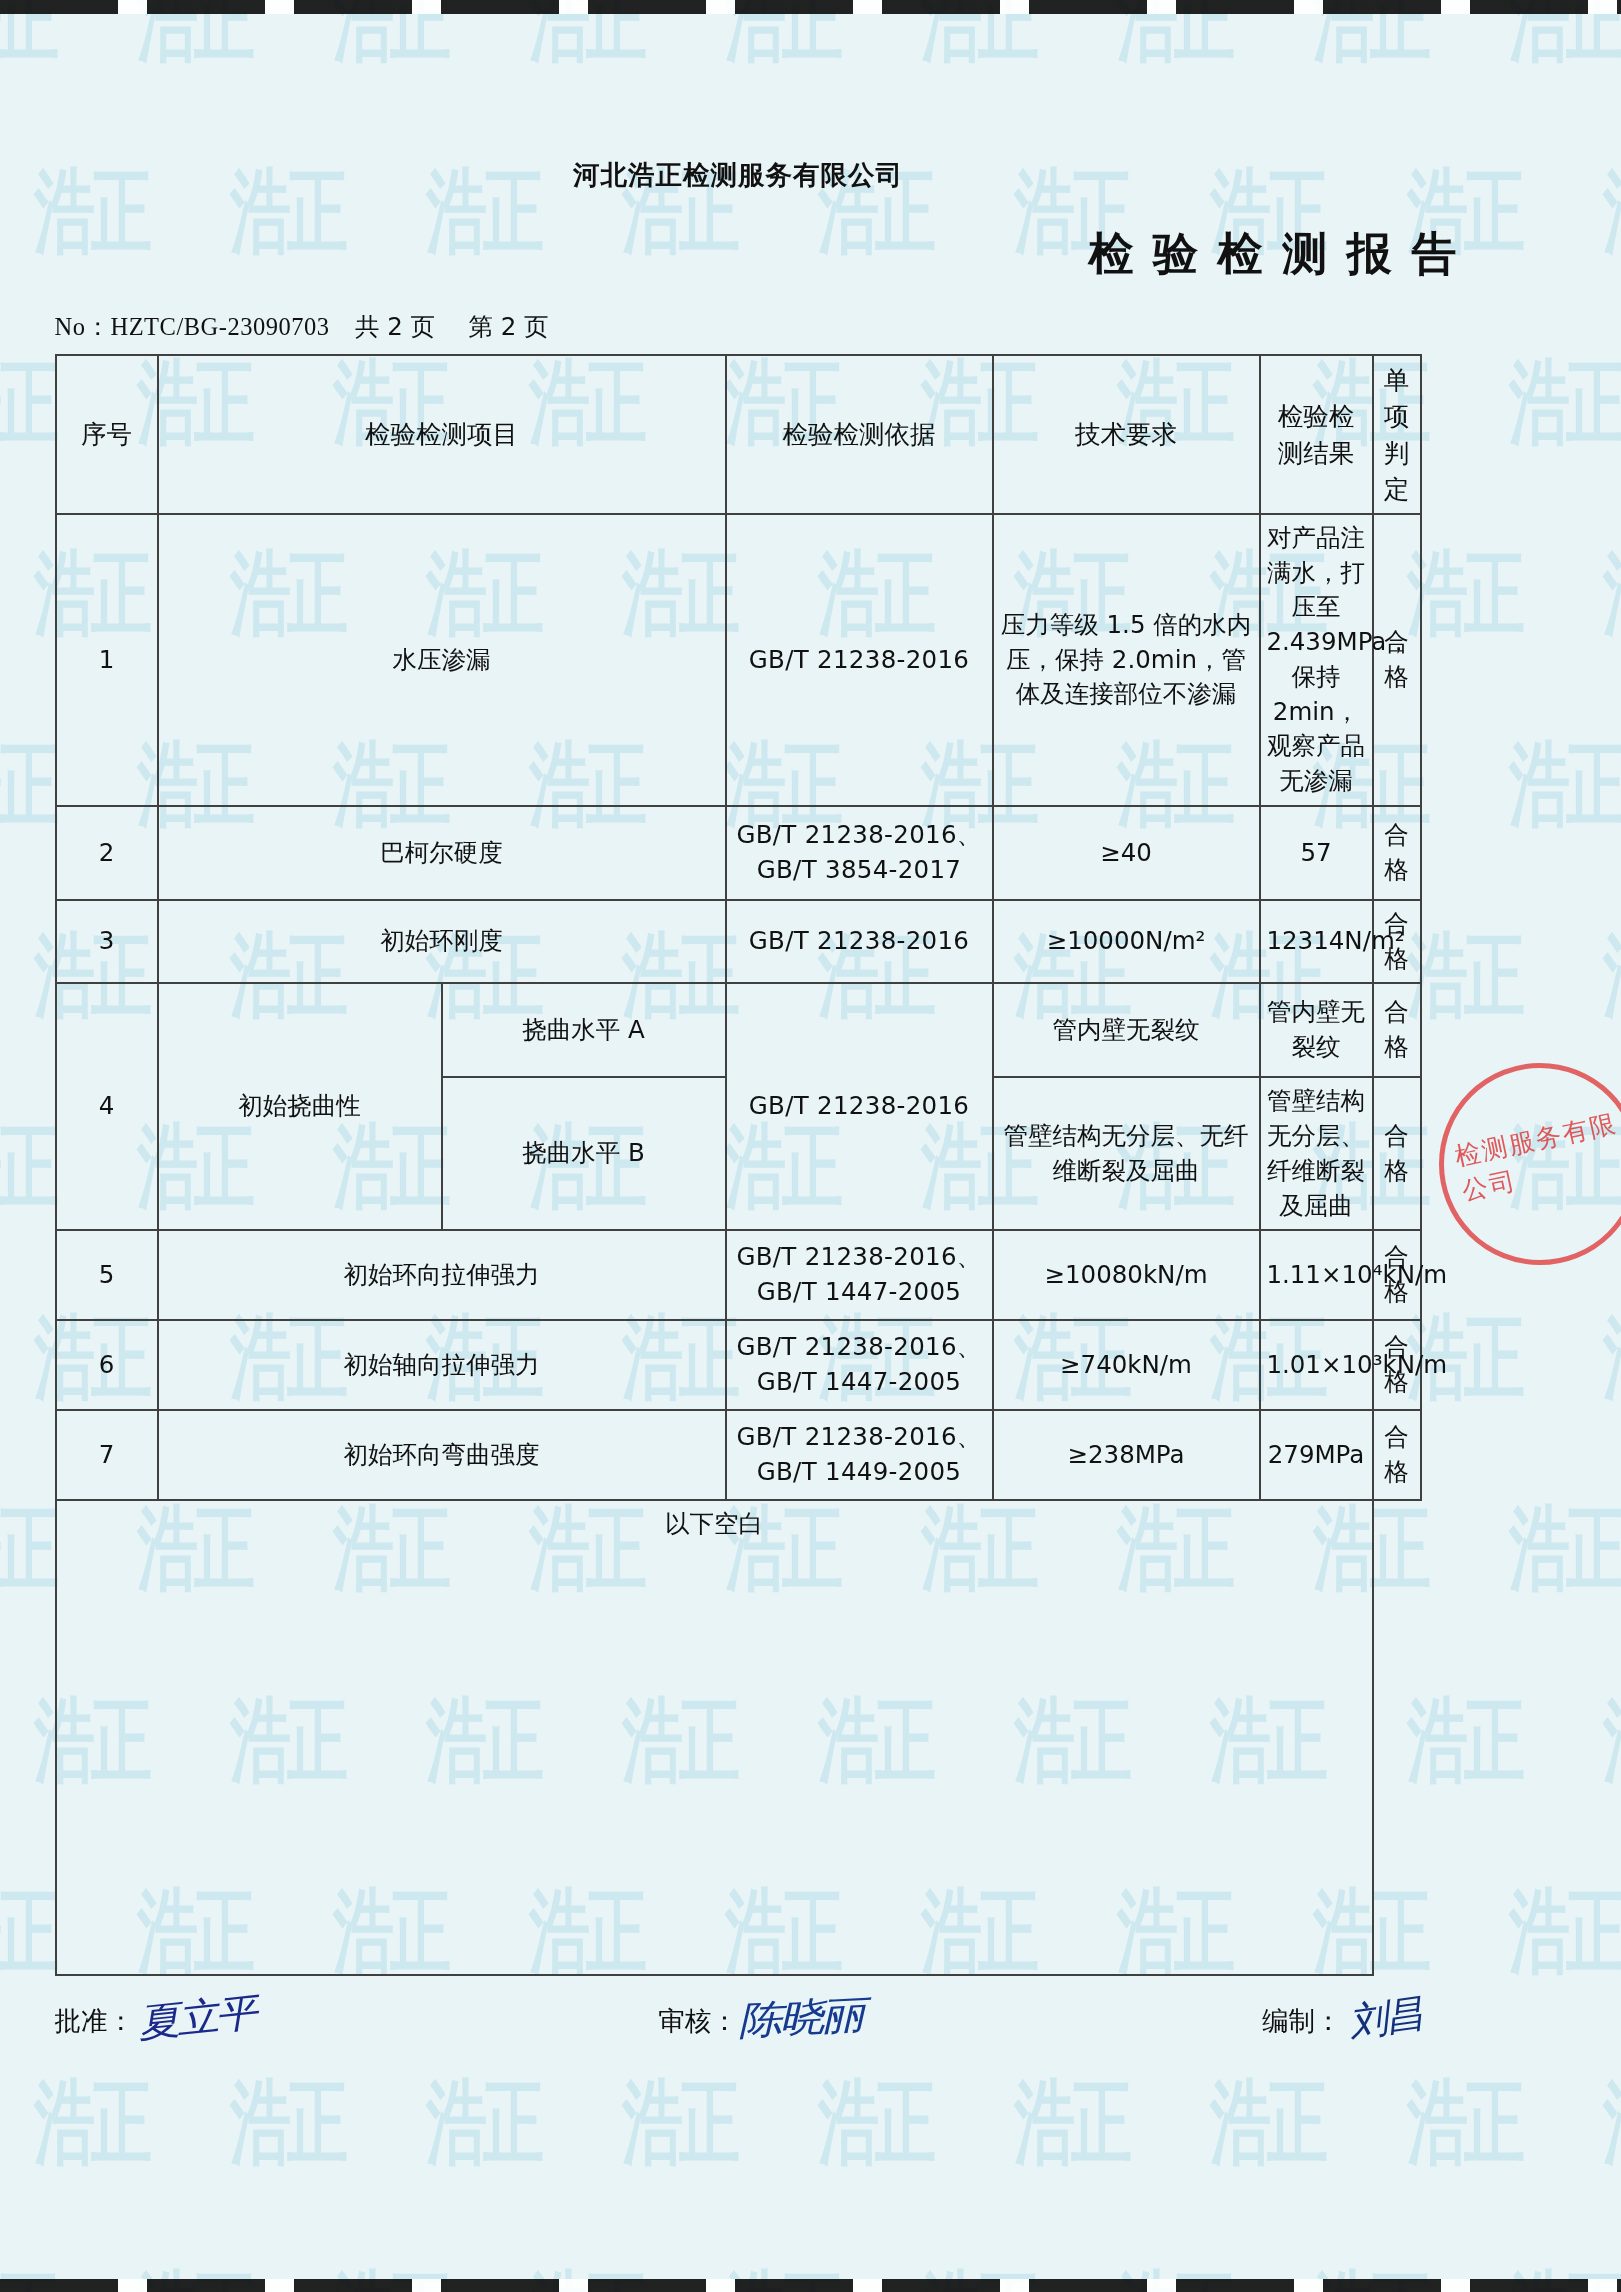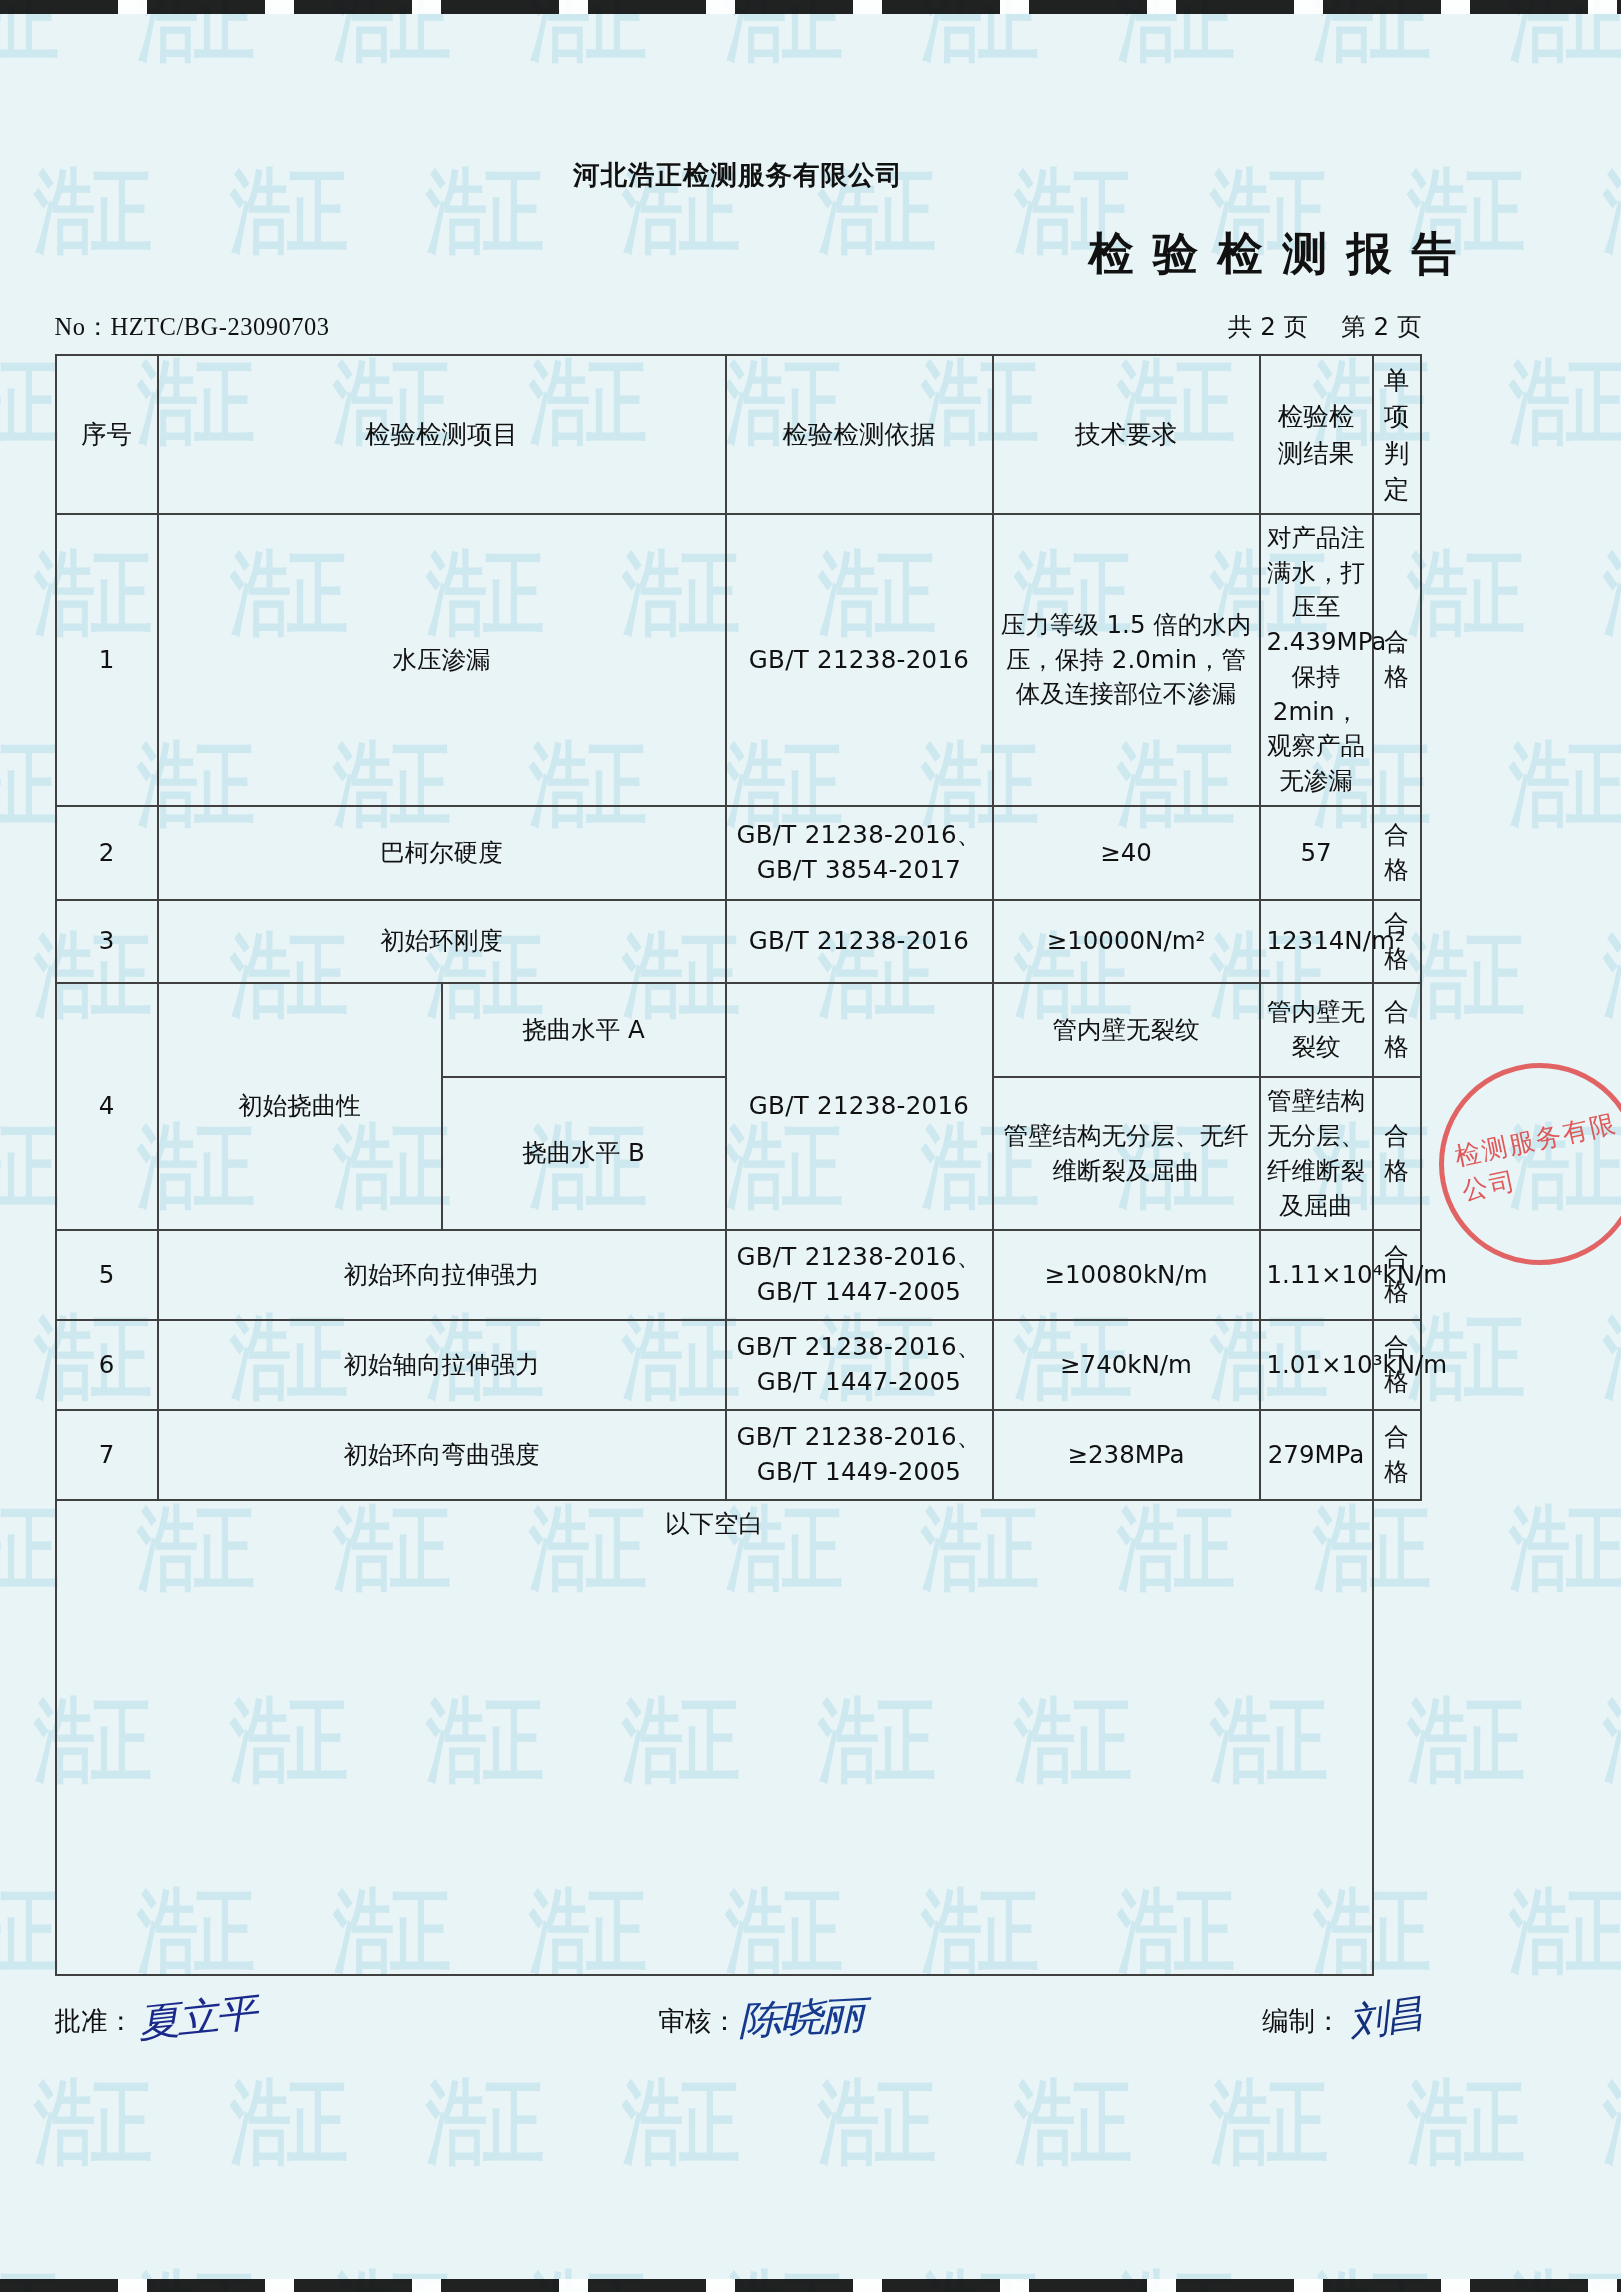--- a/index.html
+++ b/index.html
@@ -59,27 +59,26 @@
     font-size: 45px;
     font-weight: bold;
     letter-spacing: 19.6px;
     margin-top: 31px;
     font-family: "DejaVu Sans", sans-serif;
     text-indent: 19.6px;
   }
 
   .meta-row {
     display: flex;
-    justify-content: space-between;
+    justify-content: flex-start;
     align-items: flex-end;
     width: 1367px;
     margin: 25.5px auto 0 auto;
     padding: 0 3.9px;
     font-size: 24.5px;
-    gap: 20px;
   }
   .meta-no {
     font-family: "Liberation Serif", serif;
     letter-spacing: 0.5px;
   }
   .meta-pages {
     font-family: "DejaVu Sans", sans-serif;
     font-size: 24.5px;
   }
   .meta-pages span { margin-left: 25.5px; }

